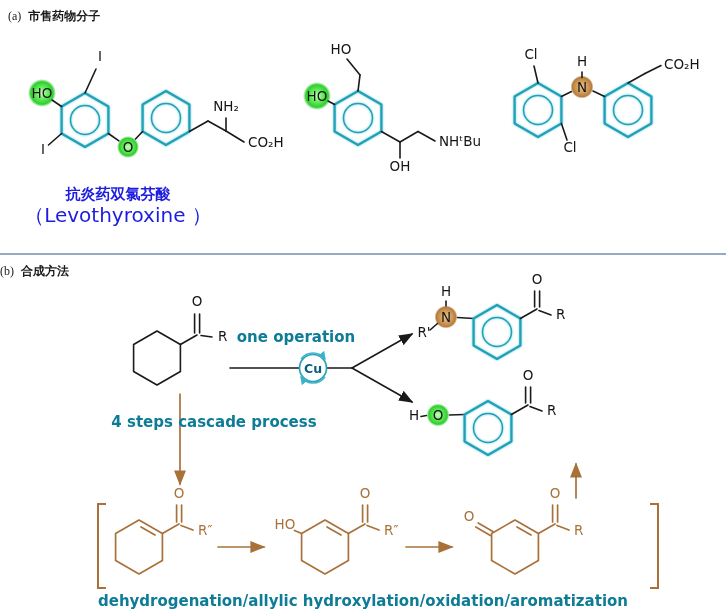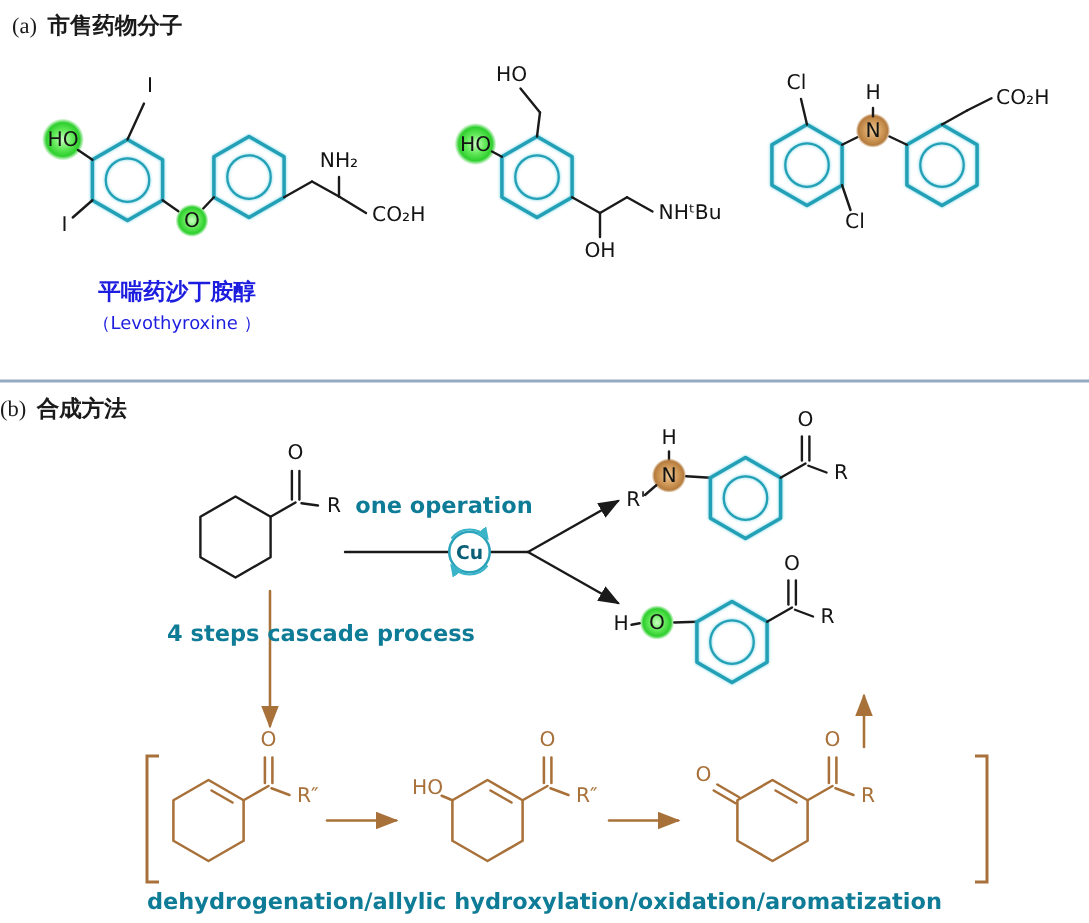--- a/index.html
+++ b/index.html
@@ -1,24 +1,24 @@
 <!DOCTYPE html>
 <html style="--teal: #23a0b6; --teal_text: #0e7c96; --blue: #1d1de0; --brown: #a9713a; --ink: #1a1a1a; --green: #3fd43f; --divider: #95abc4;"><head>
 <meta charset="utf-8">
 <style>
   * { margin:0; padding:0; box-sizing:border-box; }
   html,body { background:#fff; }
   body { width:726px; height:615px; font-family:"DejaVu Sans","Liberation Sans",sans-serif; }
   #canvas { position:relative; width:726px; height:615px; background:#fff; overflow:hidden; }
-  .hdr { position:absolute; font-size:15px; color:#1a1a1a; white-space:nowrap; }
+  .hdr { position:absolute; font-size:12px; color:#1a1a1a; white-space:nowrap; }
   .hdr .tag { font-family:"Liberation Serif","DejaVu Serif",serif; margin-right:7px; }
   .hdr .ttl { font-weight:bold; }
   .mlabel { position:absolute; text-align:center; color:var(--blue,#1d1de0); }
   .mlabel .cn { font-size:15px; font-weight:bold; line-height:21px; }
-  .mlabel .en { font-size:12px; line-height:21px; }
+  .mlabel .en { font-size:20px; line-height:21px; }
   .divider { position:absolute; left:0; width:726px; height:2px; background:var(--divider,#95abc4); }
   svg { position:absolute; overflow:visible; }
   svg text { font-family:"DejaVu Sans",sans-serif; }
   .ar { stroke: var(--teal,#23a0b6); stroke-width:2.3; filter:drop-shadow(0 0 1.2px rgba(80,200,220,.85)); }
   .cyB { stroke: var(--ink,#1a1a1a); stroke-width:1.6; }
   .cyBr { stroke: var(--brown,#a9713a); stroke-width:1.7; }
   .bond { stroke: var(--ink,#1a1a1a); stroke-width:1.6; stroke-linecap:round; fill:none; }
   .bbr { stroke: var(--brown,#a9713a); stroke-width:1.7; stroke-linecap:round; fill:none; }
   .atom { font-size:13.5px; fill:#141414; text-anchor:middle; }
   .abr { fill: var(--brown,#a9713a); }
@@ -129,21 +129,21 @@
       <line class="bond" x1="162" y1="38.5" x2="178" y2="30.5"></line>
     </g>
     <text class="atom" x="48" y="24">Cl</text>
     <text class="atom" x="87" y="117">Cl</text>
     <text class="atom" x="99" y="31">H</text>
     <text class="atom" x="99" y="56.5">N</text>
     <text class="atom as" x="181" y="34">CO₂H</text>
   </svg>
 
   <div class="mlabel" style="left:18px;top:184px;width:200px">
-    <div class="cn">平喘药沙丁胺醇</div>
+    <div class="cn">抗炎药双氯芬酸</div>
     <div class="en">（Levothyroxine ）</div>
   </div>
   <div class="mlabel" style="left:300px;top:184px;width:180px">
   </div>
 
   <div class="divider" style="top:253px"></div>
 
   <div class="hdr" style="left:0;top:263px">
     <span class="tag">(b)</span><span class="ttl">合成方法</span>
   </div>

